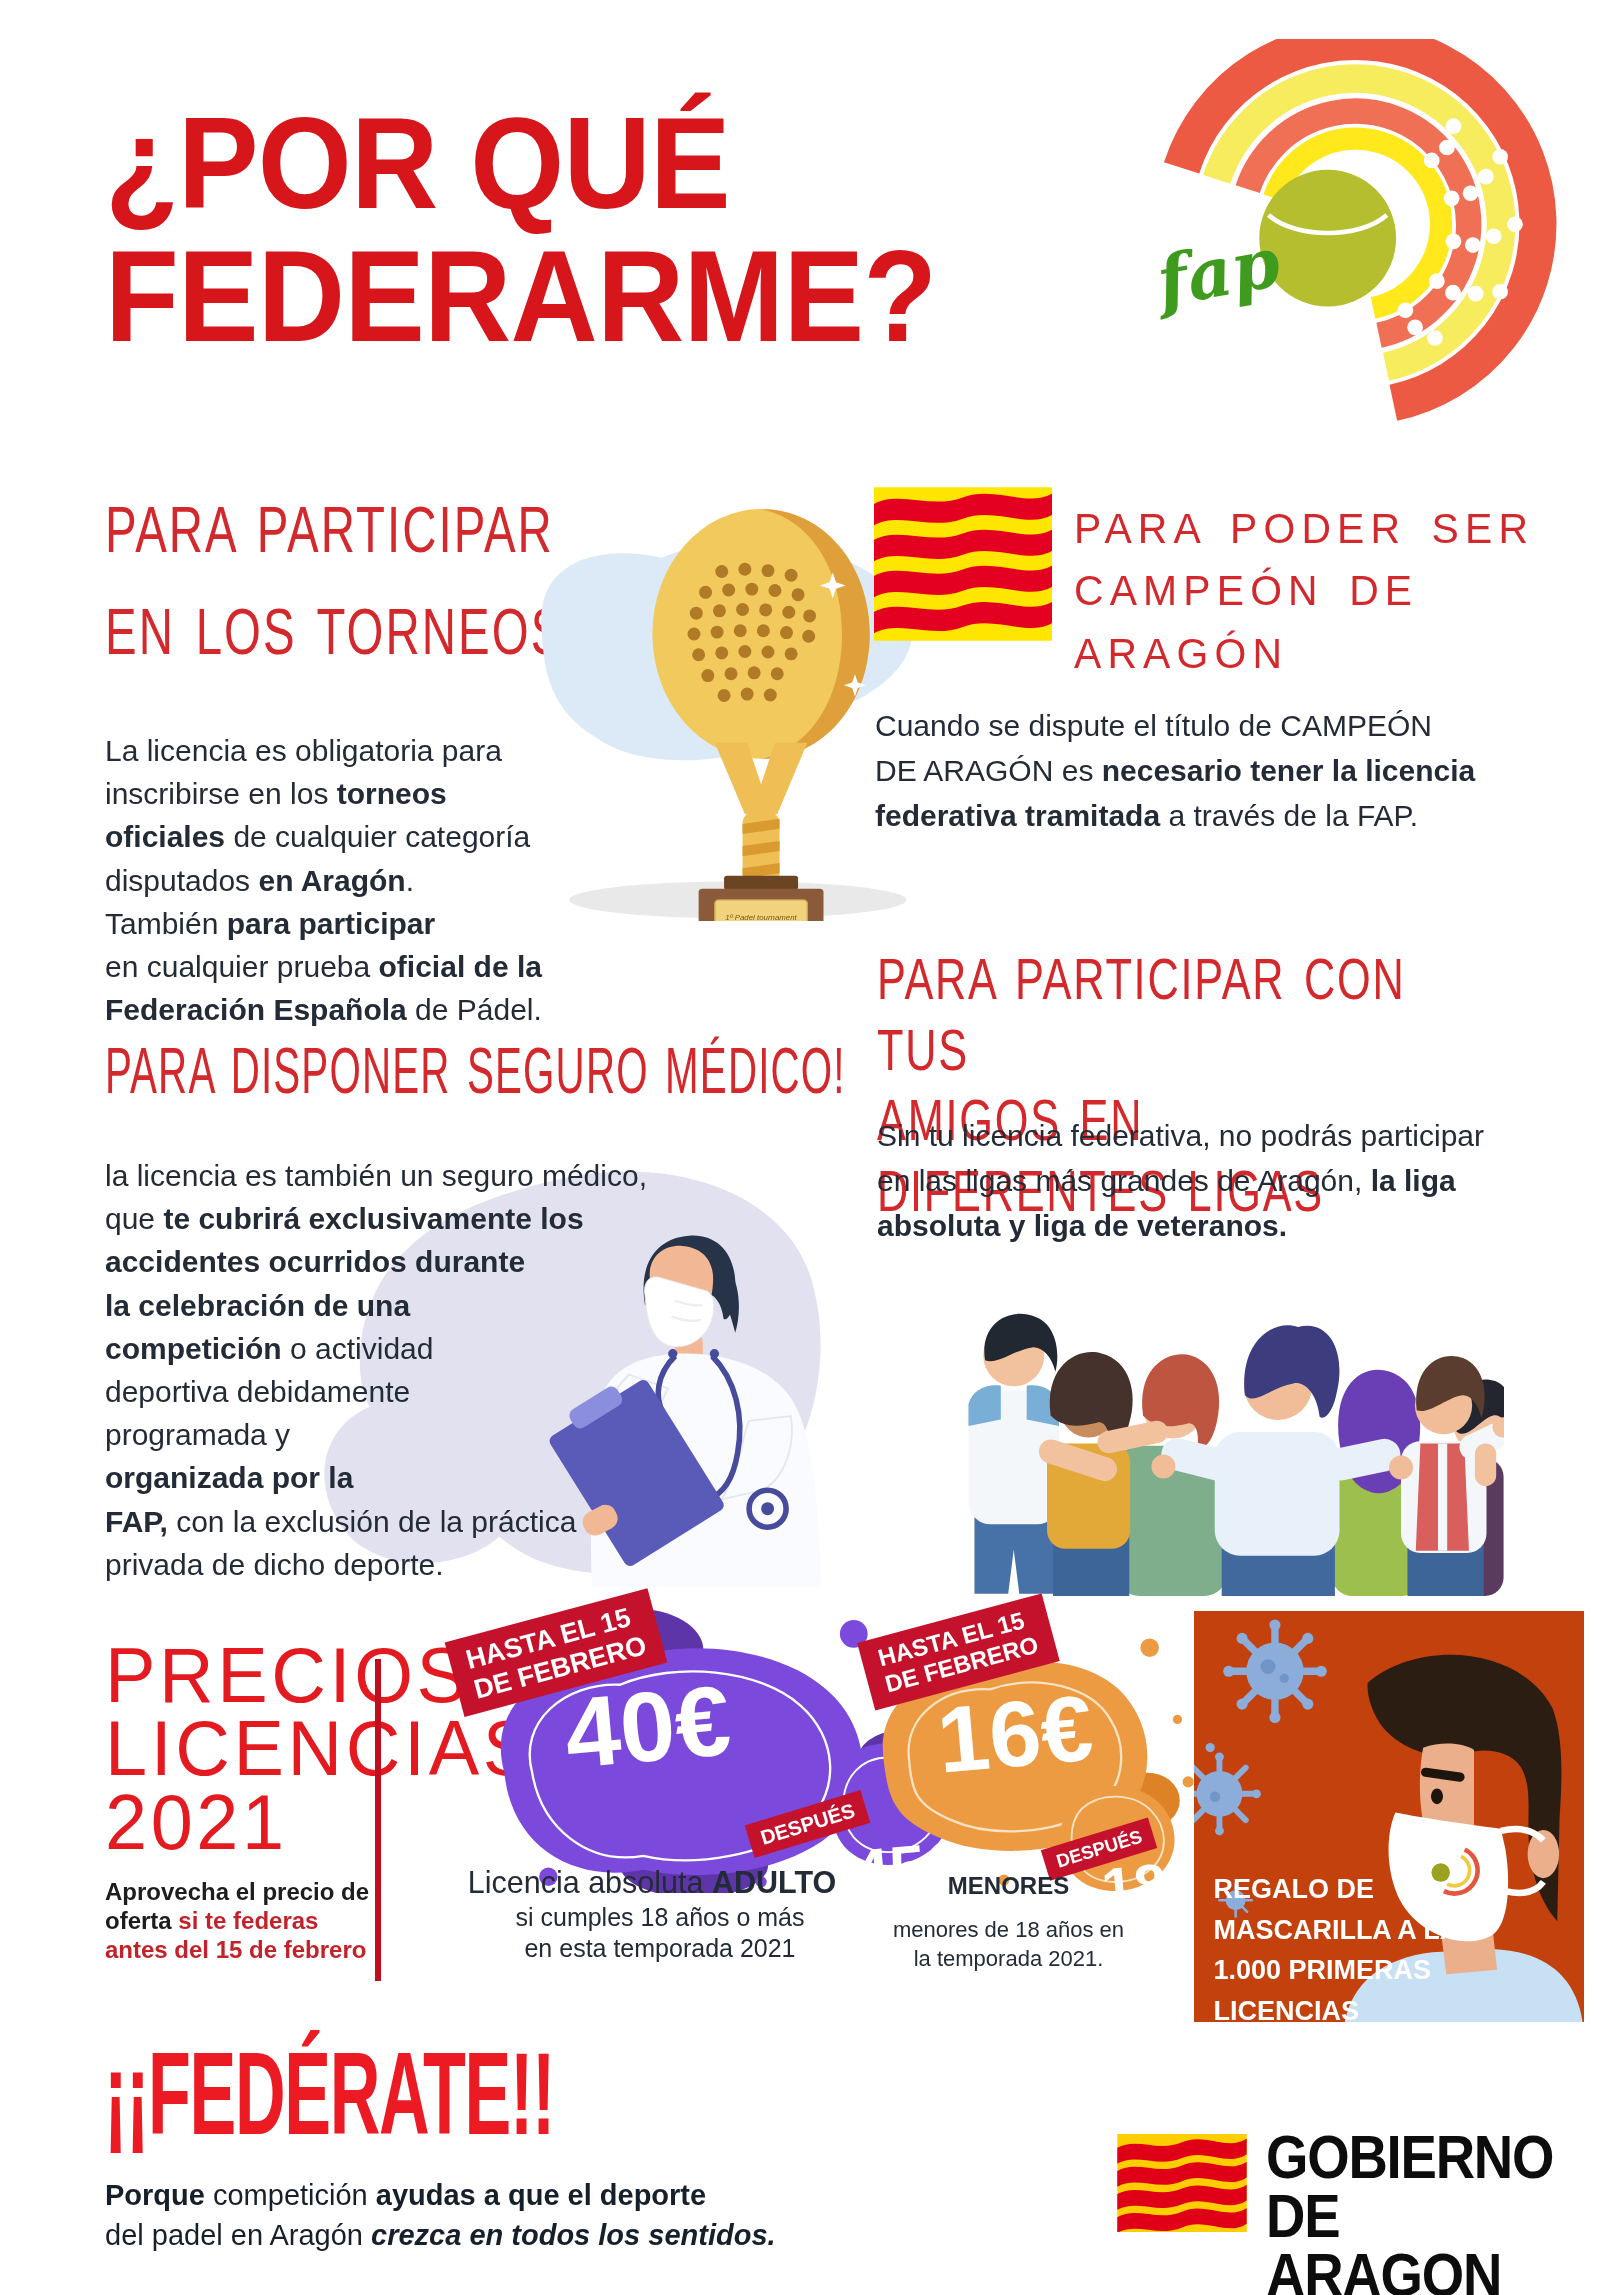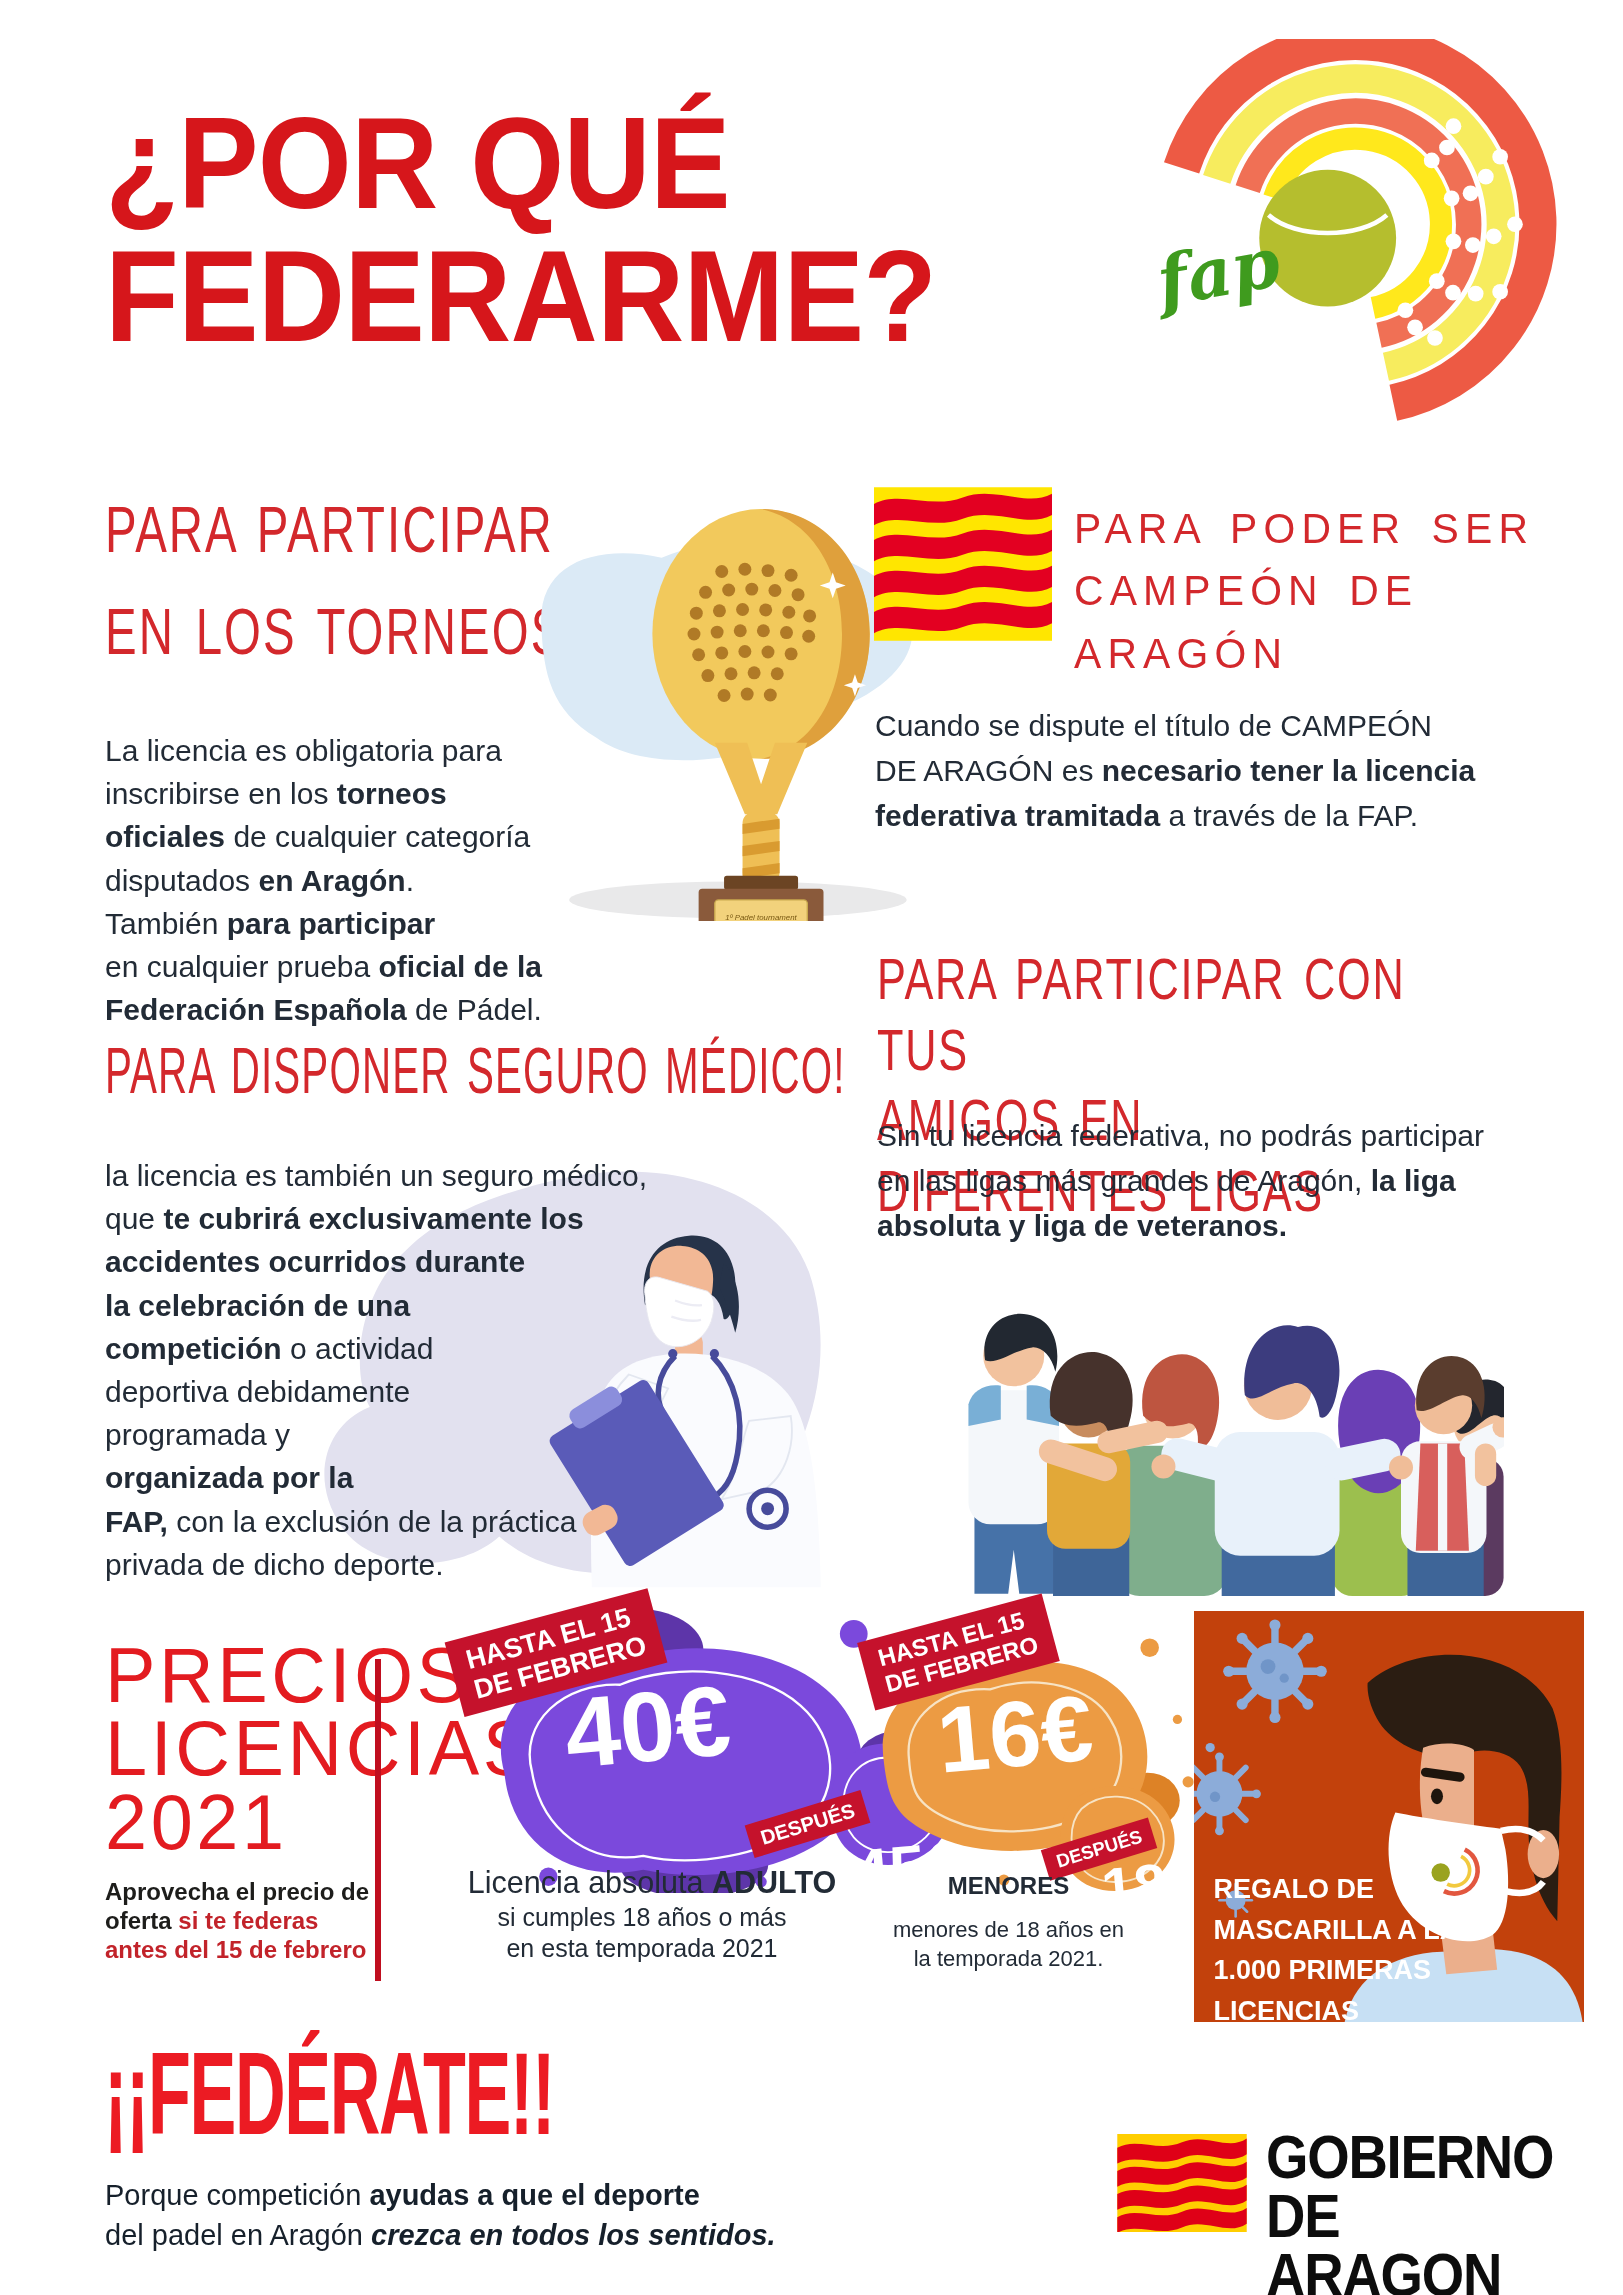--- a/index.html
+++ b/index.html
@@ -268,21 +268,21 @@
     <circle cx="245" cy="585" r="20"></circle>
       <circle cx="705" cy="596" r="12"></circle>
   </g>
 </svg>
 <div class="ribbon pre" style="left:451px;top:1614px;transform:rotate(-15deg);">HASTA EL 15
 DE FEBRERO</div>
 <div class="price" style="left:532px;top:1677px;width:231px;font-size:99px;transform:rotate(-5deg);">40€</div>
 <div class="ribbon small" style="left:747px;top:1807px;transform:rotate(-17deg);">DESPUÉS</div>
 <div class="price" style="left:831px;top:1836px;width:153px;font-size:65px;transform:rotate(-5deg);">45€</div>
 <div class="cap" style="left:430px;top:1865px;width:444px;font-size:30.5px;"><span>Licencia absoluta </span><span style="font-weight: 700;">ADULTO</span></div>
-<div class="cap pre" style="left:420px;top:1902px;width:444px;font-size:25px;line-height:1.22;">si cumples 18 años o más
+<div class="cap pre" style="left:438px;top:1902px;width:444px;font-size:25px;line-height:1.22;">si cumples 18 años o más
 en esta temporada 2021</div>
 
 <svg class="abs" style="left:851px;top:1606px;" width="352" height="287" viewBox="0 0 760 620">
   <ellipse cx="300" cy="120" rx="120" ry="70" fill="#dd8226"></ellipse>
   <ellipse cx="640" cy="420" rx="70" ry="60" fill="#dd8226"></ellipse>
   <path d="M 70 330 C 55 215 150 135 290 140 C 420 95 560 130 610 220 C 660 300 650 420 560 470 C 470 540 290 545 190 500 C 95 460 80 420 70 330 Z" fill="#ec9b43"></path>
   <path d="M 125 330 C 115 240 195 175 300 180 C 405 145 520 175 560 245 C 600 310 590 400 520 440 C 440 495 300 500 215 462 C 140 430 130 400 125 330 Z" fill="none" stroke="#f7e3c4" stroke-width="5"></path>
   <path d="M 480 420 C 530 375 620 380 665 425 C 710 470 710 540 665 580 C 610 630 520 625 480 580 C 445 540 442 462 480 420 Z" fill="#ec9b43"></path>
   <path d="M 498 438 C 540 400 612 405 648 442 C 685 480 685 535 648 568 C 603 608 530 604 498 566 C 470 534 468 470 498 438 Z" fill="none" stroke="#f7e3c4" stroke-width="4"></path>
   <g fill="#ec9b43">
@@ -369,21 +369,21 @@
     <circle cx="248" cy="520" r="20" fill="#9aa31f"></circle>
   </svg>
   <div class="abs masktxt pre" style="left:19.4px;top:258px;">REGALO DE
 MASCARILLA A LAS
 1.000 PRIMERAS
 LICENCIAS</div>
 </div>
 
 <div class="abs fede" style="left:104px;top:2035px;">¡¡FEDÉRATE!!</div>
 
-<div class="abs closing" style="left:105px;top:2175px;width:902px;"><span style="font-weight: 400;">Porque</span><span> competición </span><span style="font-weight: 700;">ayudas a que el deporte</span><span>
+<div class="abs closing" style="left:105px;top:2175px;width:902px;"><span style="font-weight: 700;">Porque</span><span> competición </span><span style="font-weight: 700;">ayudas a que el deporte</span><span>
 del padel en Aragón </span><span style="font-weight: 700; font-style: italic;">crezca en todos los sentidos.</span></div>
 
 <svg class="abs" style="left:1117px;top:2134px;" width="130" height="98" viewBox="0 0 280 212">
   <rect width="280" height="212" fill="#ffce00"></rect>
   <g fill="#df0017">
     <path d="M0 30 C40 6,90 40,140 18 C190 -4,240 38,280 10 L280 44 C240 72,190 30,140 52 C90 74,40 40,0 64 Z"></path>
     <path d="M0 80 C40 56,90 90,140 68 C190 46,240 88,280 60 L280 94 C240 122,190 80,140 102 C90 124,40 90,0 114 Z"></path>
     <path d="M0 130 C40 106,90 140,140 118 C190 96,240 138,280 110 L280 144 C240 172,190 130,140 152 C90 174,40 140,0 164 Z"></path>
     <path d="M0 180 C40 156,90 190,140 168 C190 146,240 188,280 160 L280 194 C240 222,190 180,140 202 C90 224,40 190,0 214 Z"></path>
   </g>

